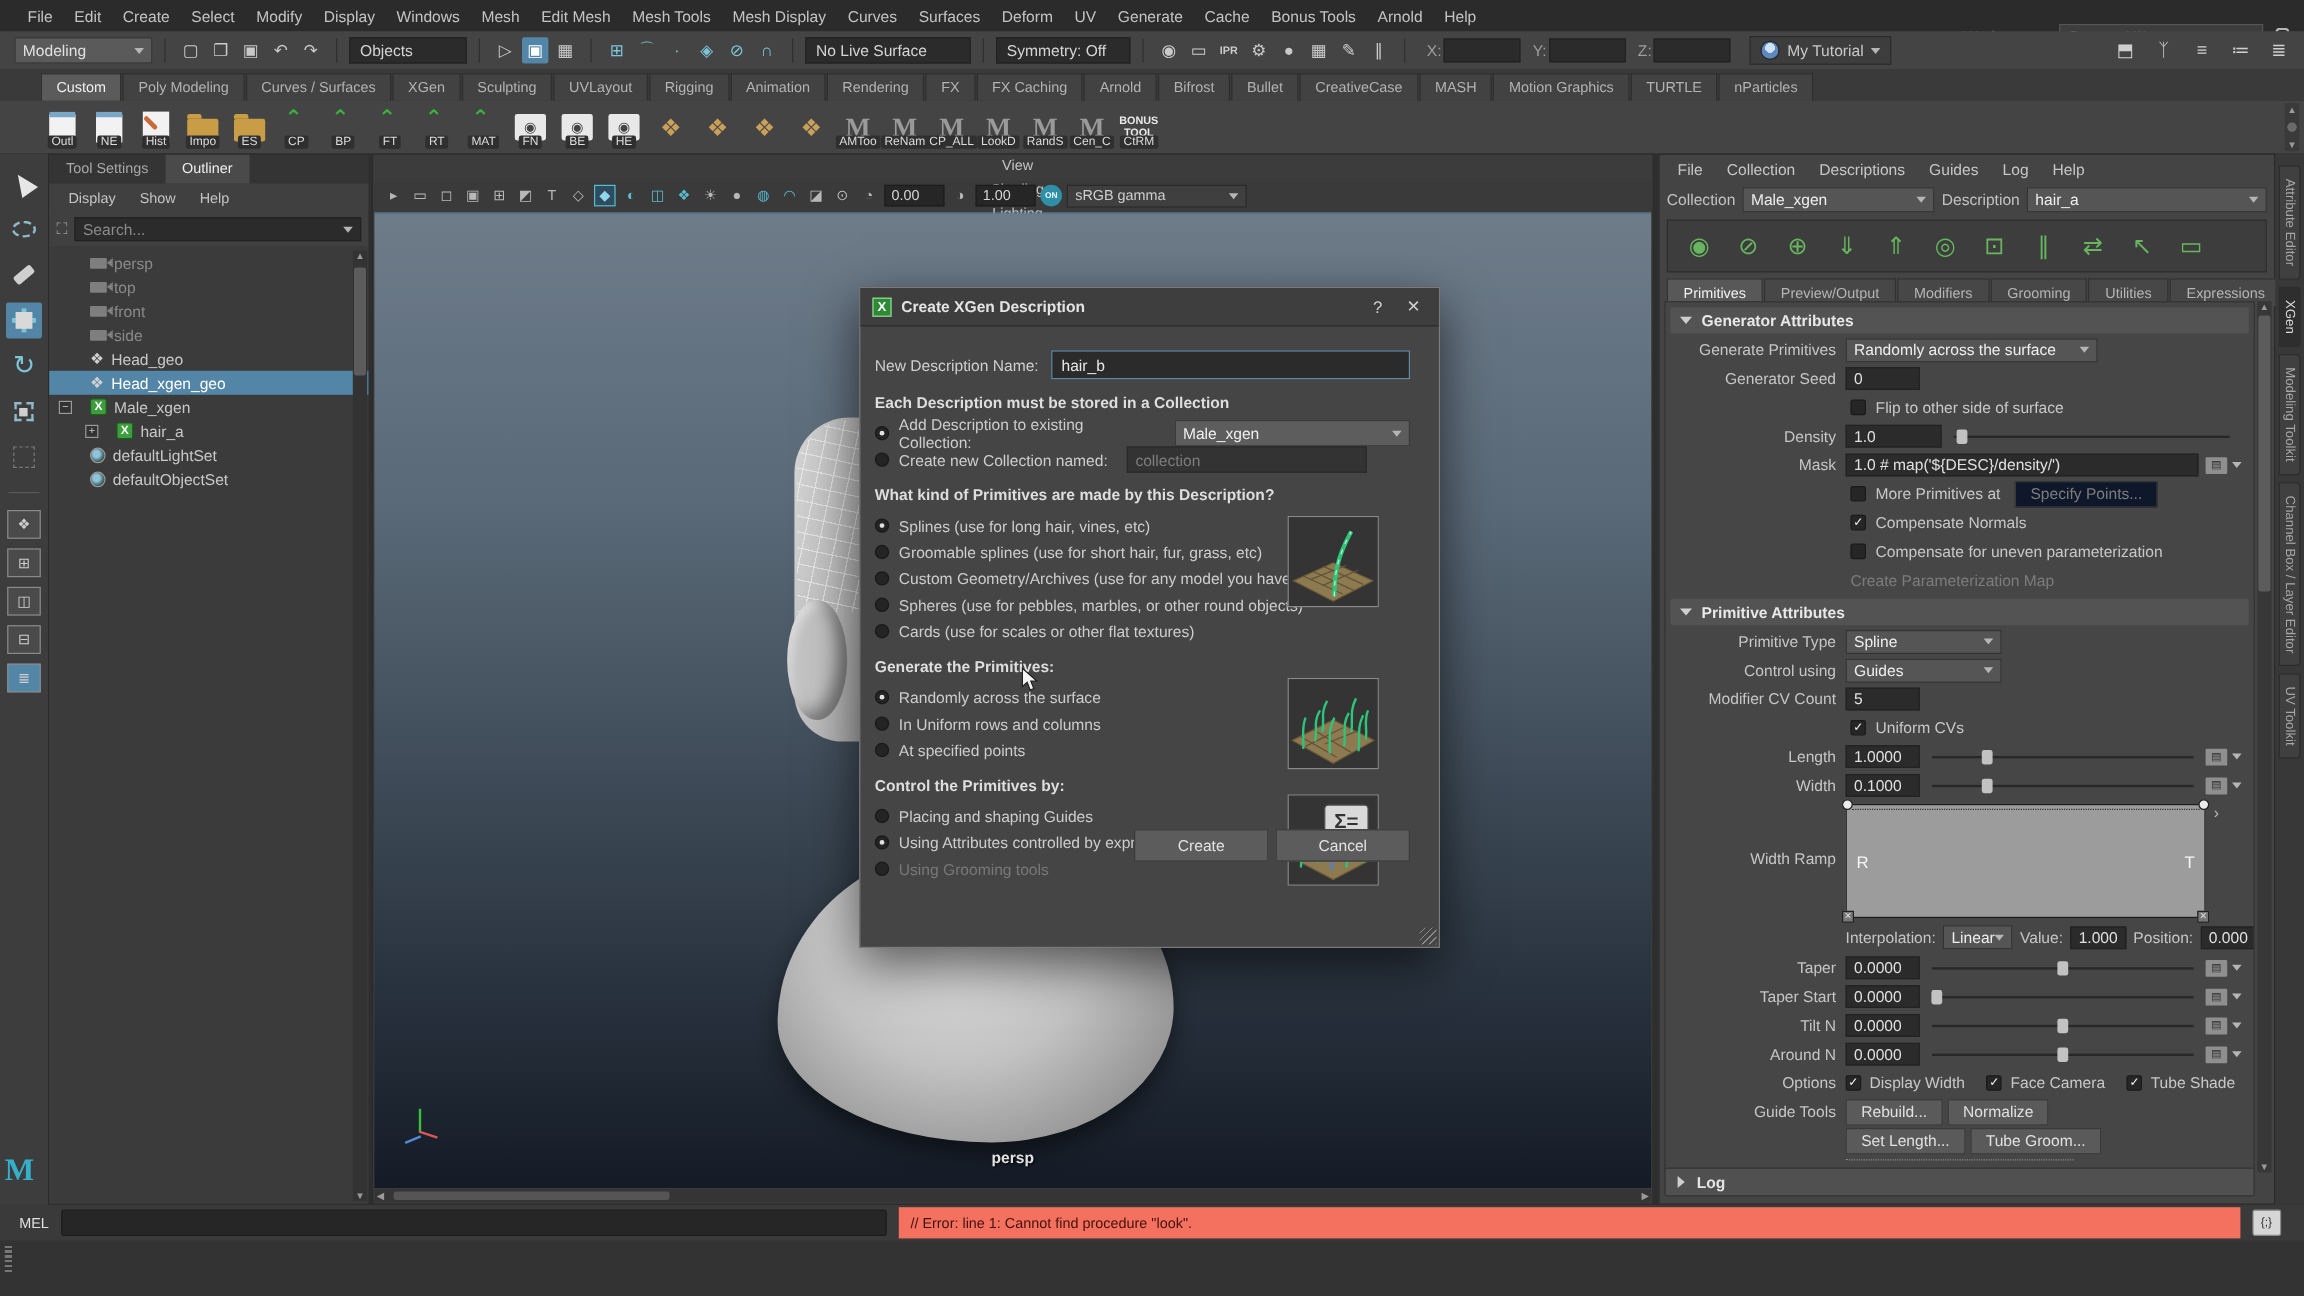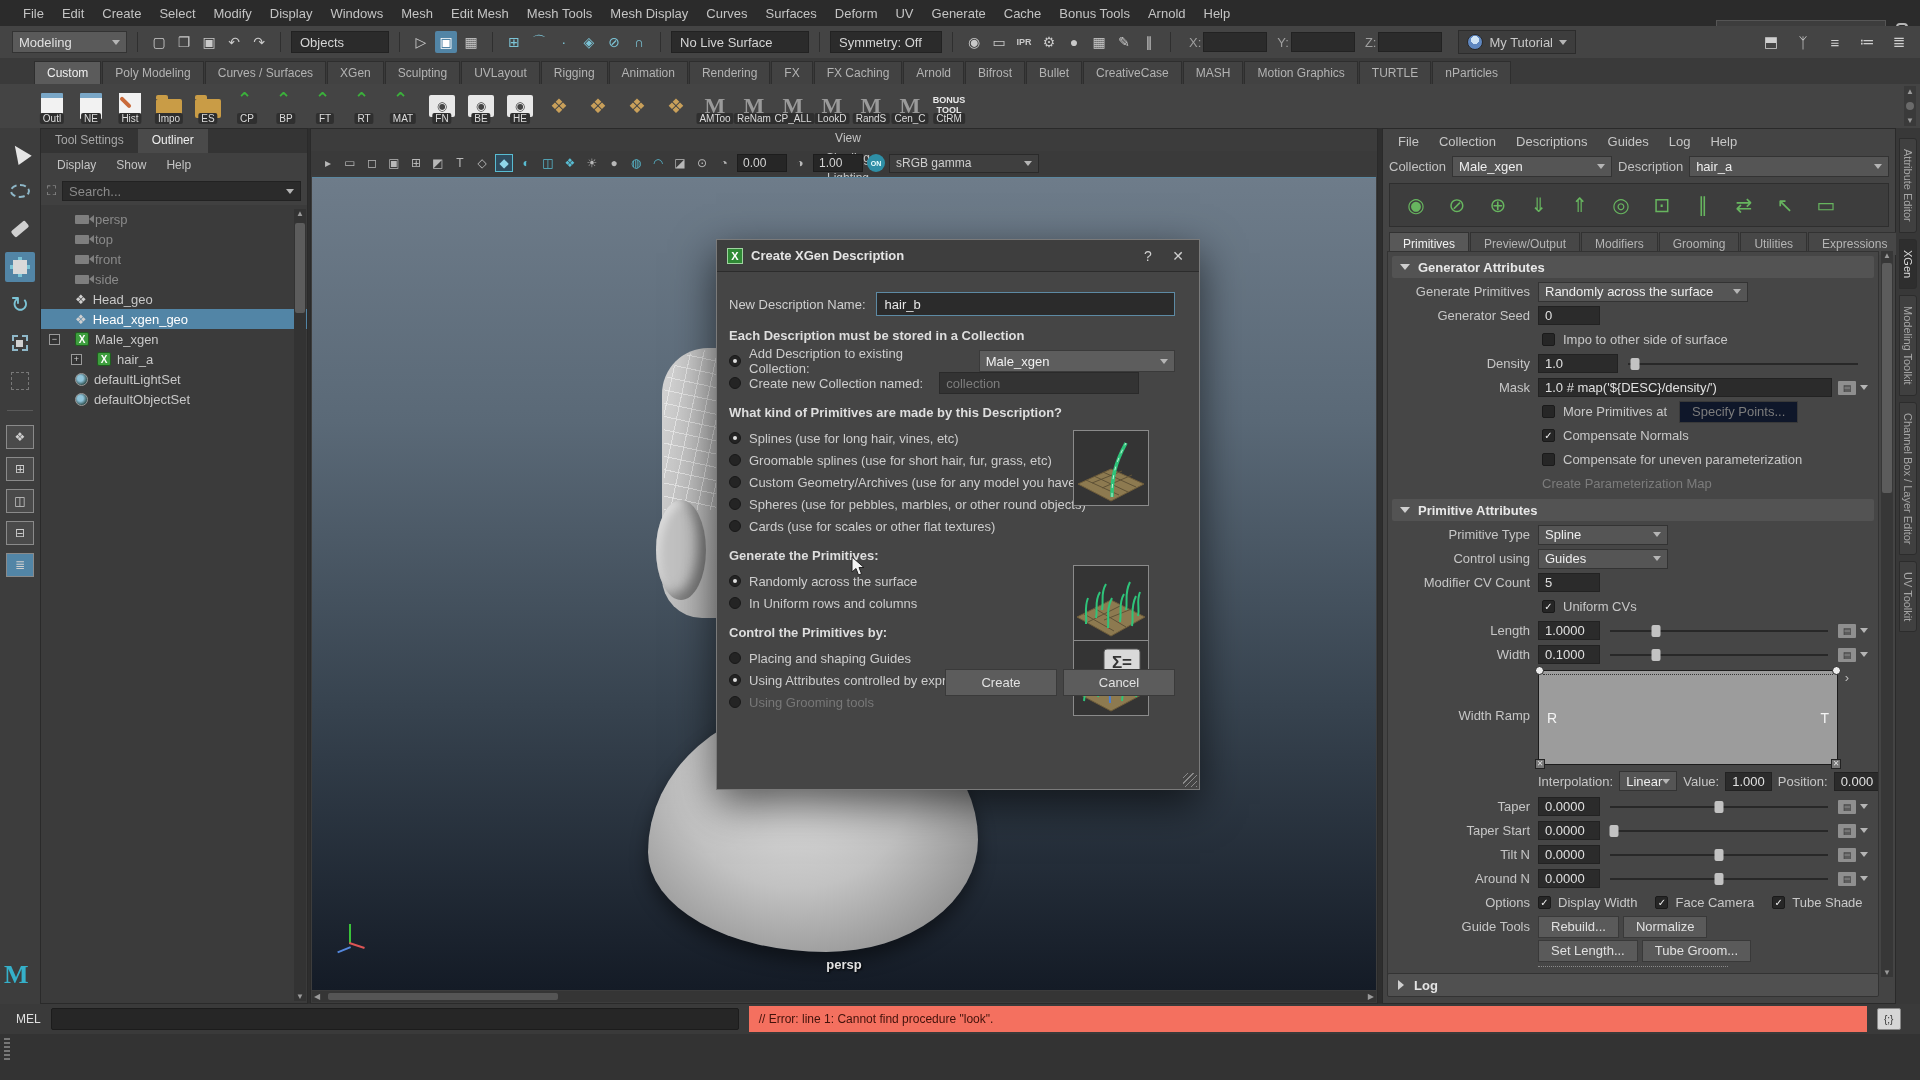--- a/index.html
+++ b/index.html
@@ -767,20 +767,24 @@
           </svg>
         </div>
       <div class="radio-row">
             <span class="radio sel"></span>
             <span>Randomly across the surface</span>
           </div>
           <div class="radio-row">
             <span class="radio"></span>
             <span>In Uniform rows and columns</span>
           </div>
+          <div class="radio-row">
+            <span class="radio"></span>
+            <span>At specified points</span>
+          </div>
         </div>
       <div class="dlg-heading">Control the Primitives by:</div>
       <div id="dlg-control-options" style="position:relative">
         <div class="dlg-thumb" style="top:-8px">
           <svg width="74" height="74" viewBox="0 0 74 74">
             <rect width="74" height="74" fill="#343434"></rect>
             <polygon points="37,36 71,52 37,70 3,52" fill="#8d7a50" stroke="#6e5c3a"></polygon>
             <g stroke="#2ec47a" stroke-width="2" fill="none">
               <path d="M10 60 C12 50 8 44 14 34"></path>
                 <path d="M24 56 C26 46 22 40 28 30"></path>
@@ -878,21 +882,21 @@
         </div>
       </div>
       <div class="xrow">
         <span class="xlabel">Generator Seed</span>
         <div class="xfield" style="width:62px">
           <span>0</span>
         </div>
       </div>
       <div class="xrow" style="padding-left:150px">
         <span class="checkbox"></span>
-        <span style="margin-left:8px">Impo to other side of surface</span>
+        <span style="margin-left:8px">Flip to other side of surface</span>
       </div>
       <div class="xrow">
         <span class="xlabel">Density</span>
         <div class="xfield" style="width:80px">
           <span>1.0</span>
         </div>
         <div class="slider">
           <span class="thumb" style="left: 3%;"></span>
         </div>
       </div>

